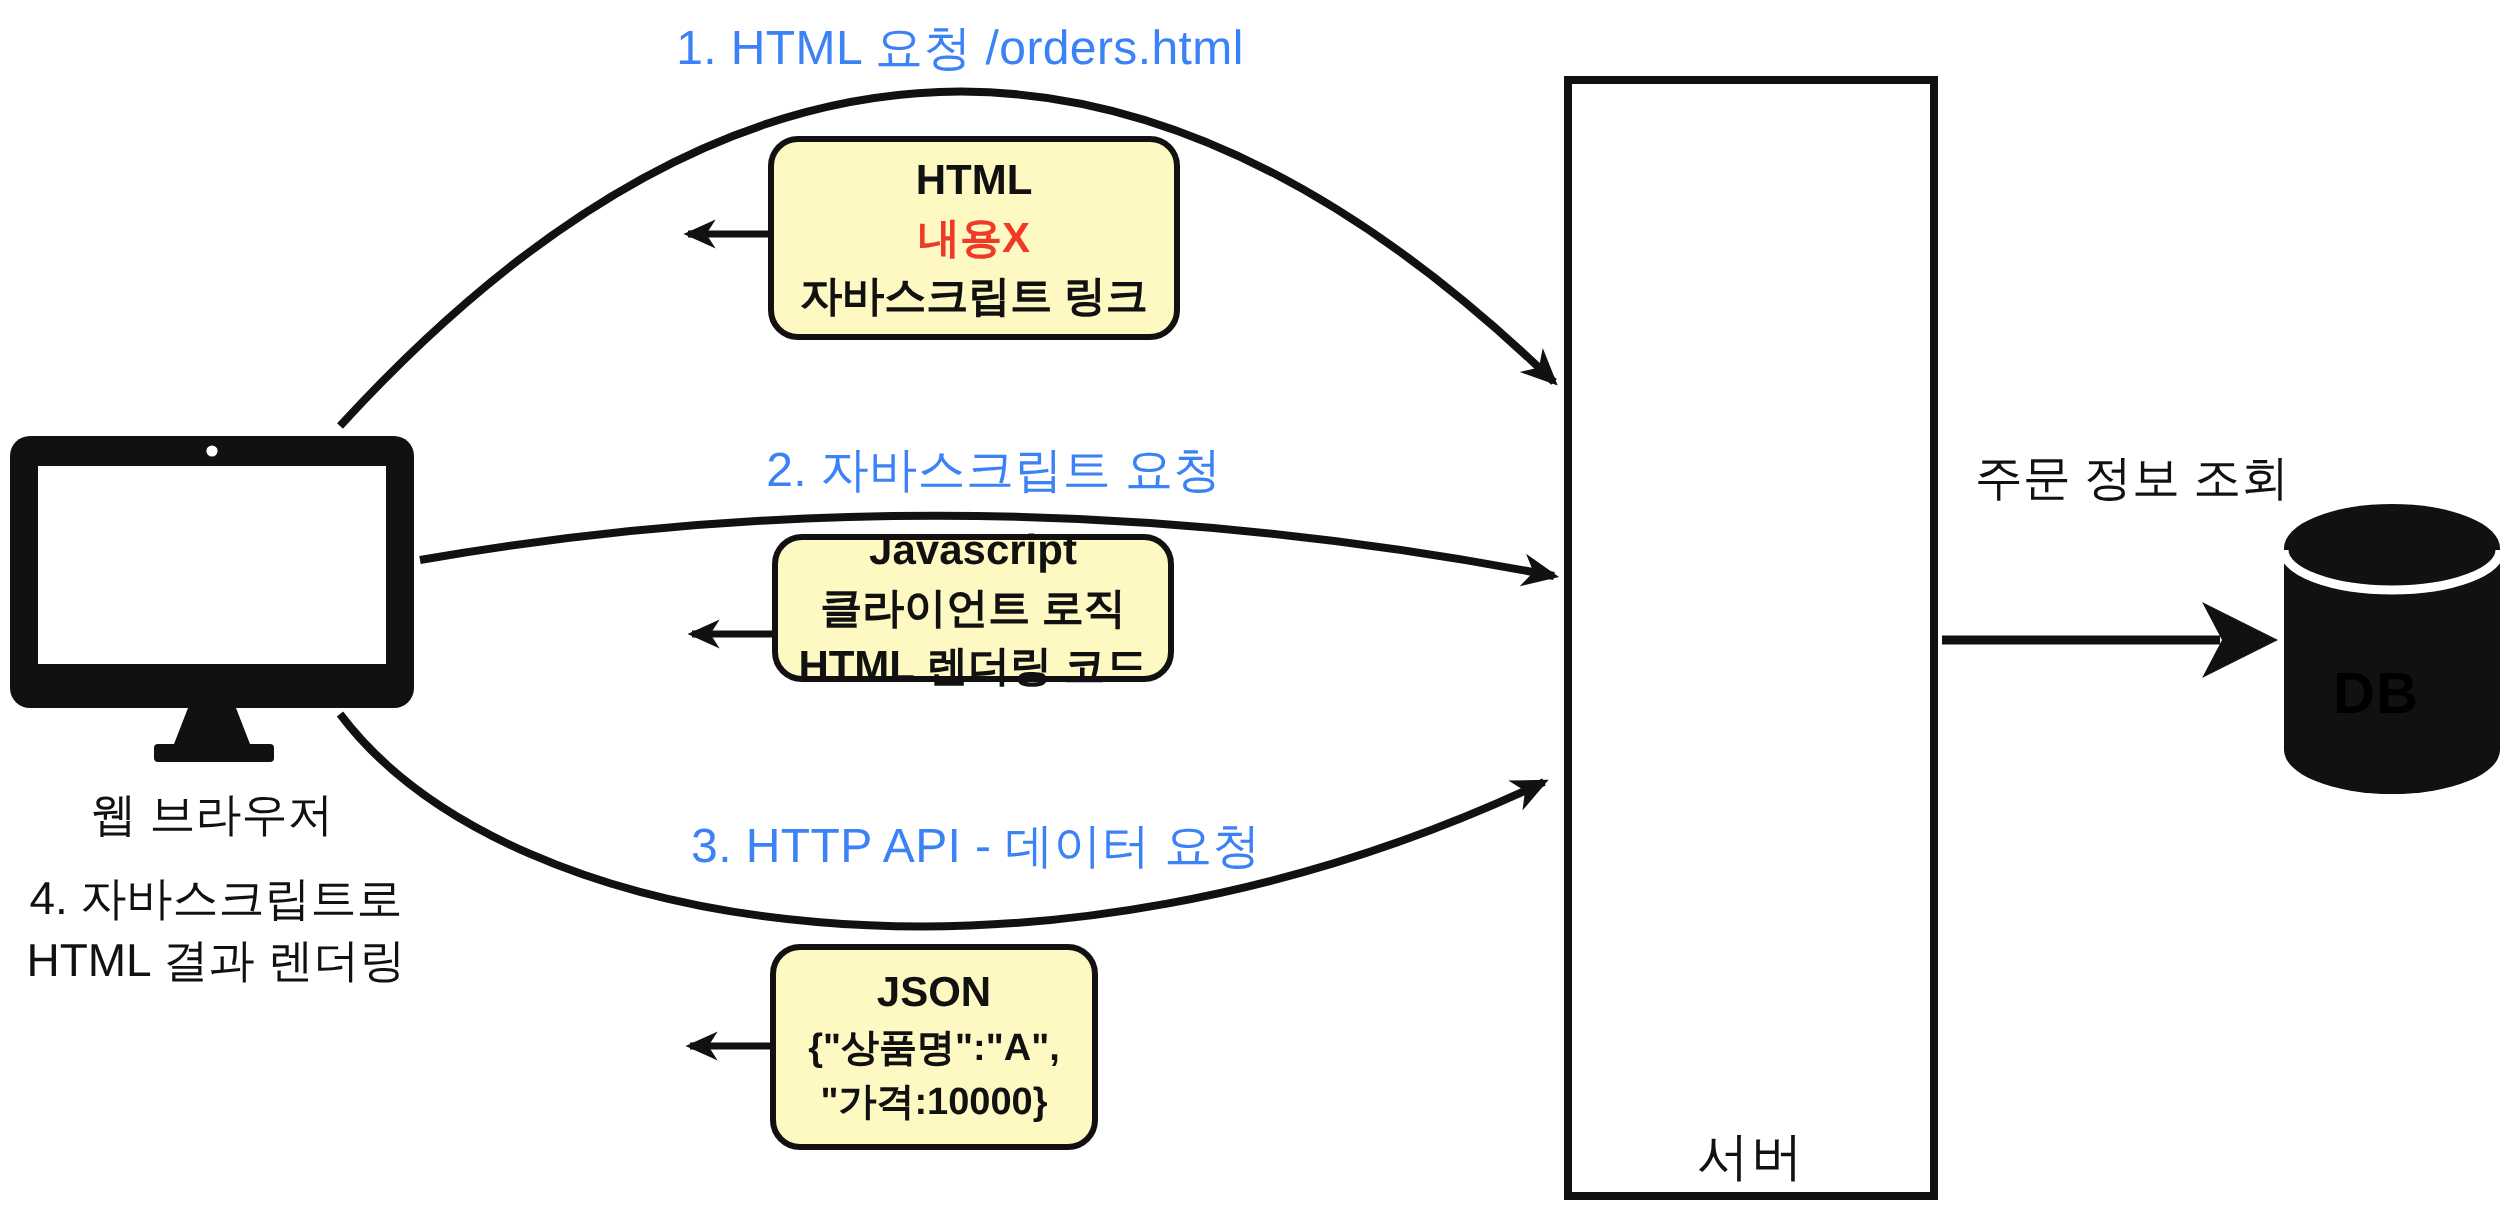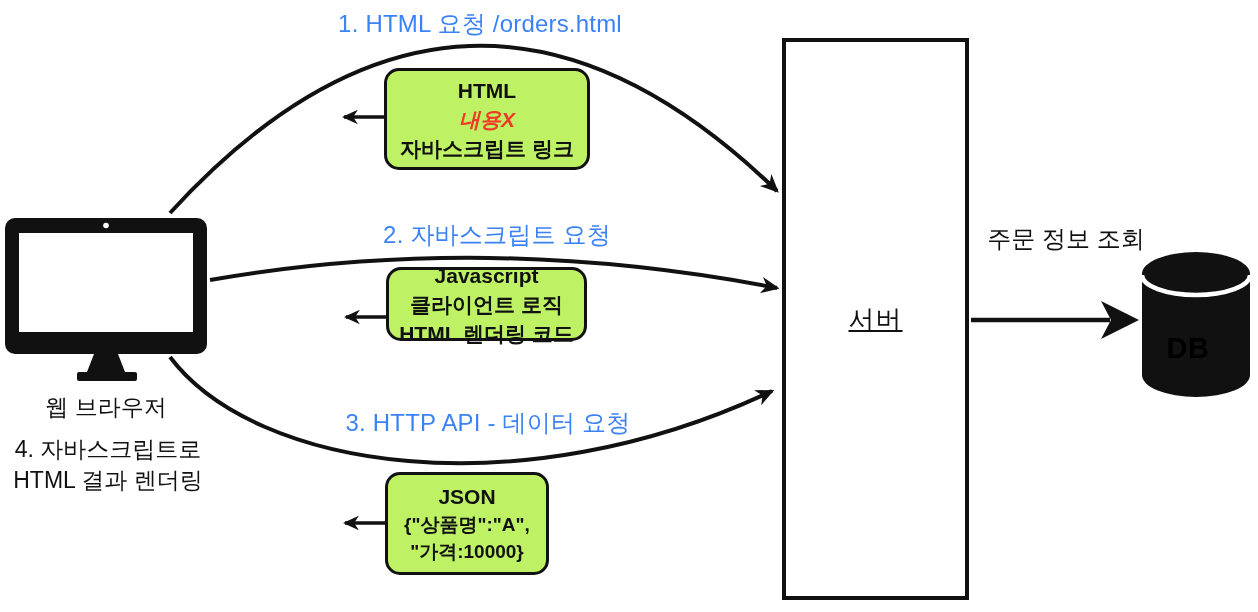--- a/index.html
+++ b/index.html
@@ -19,21 +19,21 @@
     white-space: nowrap;
     transform: translateX(-50%);
     font-size: 24px;
     font-weight: 500;
     color: #3b82f6;
     letter-spacing: 0.2px;
   }
 
   .resp-box {
     position: absolute;
-    background: #bef264;
+    background: #fef9c3;
     border: 3.5px solid #111;
     border-radius: 15px;
     display: flex;
     flex-direction: column;
     align-items: center;
     justify-content: center;
     text-align: center;
     line-height: 29px;
     font-weight: 700;
     font-size: 21px;
@@ -41,25 +41,24 @@
   }
   .resp-box .json-line { font-size: 19px; line-height: 27px; }
 
   .server-node {
     position: absolute;
     left: 782px; top: 38px;
     width: 187px; height: 562px;
     border: 4px solid #111;
     background: #ffffff;
     display: flex;
-    align-items: center;
+    align-items: flex-end;
     justify-content: center;
     font-size: 26px;
     letter-spacing: 1px;
-    text-decoration: underline;
   }
 
   .browser-label {
     position: absolute;
     left: 106px; top: 392px;
     transform: translateX(-50%);
     font-size: 23px;
     white-space: nowrap;
   }
   .browser-note {
@@ -126,21 +125,21 @@
       <path d="M 1142 275 A 54 20 0 0 0 1250 275" fill="none" stroke="#ffffff" stroke-width="4.5"></path>
     </g>
   </svg>
 
   <div class="flow-label" style="left:480px; top:8px;">1. HTML 요청 /orders.html</div>
   <div class="flow-label" style="left:497px; top:219px;">2. 자바스크립트 요청</div>
   <div class="flow-label" style="left:488px; top:407px;">3. HTTP API -  데이터 요청</div>
 
   <div class="resp-box" style="left:384px; top:68px; width:206px; height:102px;">
     <div>HTML</div>
-    <div style="color: rgb(238, 58, 38); font-style: italic;">내용X</div>
+    <div style="color: rgb(238, 58, 38);">내용X</div>
     <div>자바스크립트 링크</div>
   </div>
 
   <div class="resp-box" style="left:386px; top:267px; width:201px; height:74px;">
     <div>Javascript</div>
     <div>클라이언트 로직</div>
     <div>HTML 렌더링 코드</div>
   </div>
 
   <div class="resp-box" style="left:385px; top:472px; width:164px; height:103px;align-items:center;">

